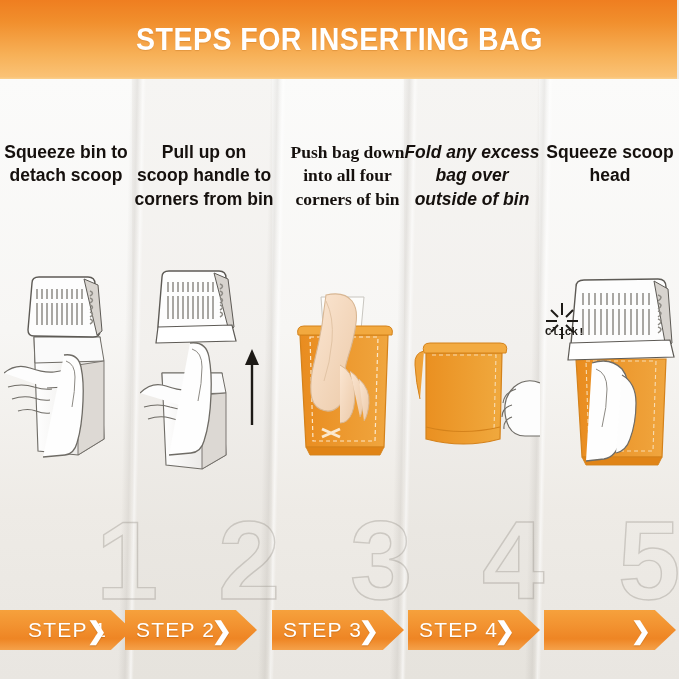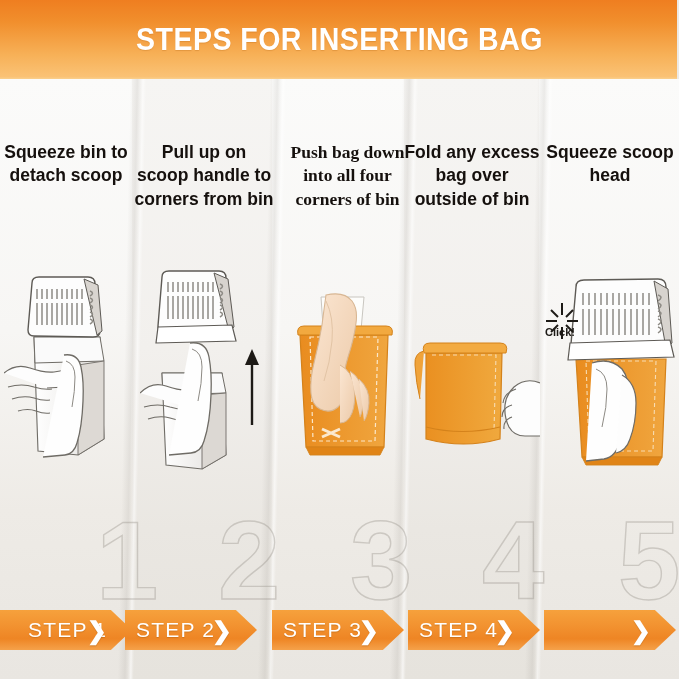--- a/index.html
+++ b/index.html
@@ -77,21 +77,21 @@
   .badge .txt { white-space:nowrap; text-shadow:0 1px 1px rgba(150,80,10,.35); }
   .badge .chev {
     position:absolute; right:24px; top:7px;
     font-size:24px; font-weight:bold; color:#ffffff;
     text-shadow:0 1px 1px rgba(150,80,10,.4);
   }
 
   .ill { position:absolute; }
   .clicklbl {
     position:absolute; font-size:11px; font-weight:bold; color:#1d1a16;
-    font-family:Liberation Sans, sans-serif;
+    font-family:Liberation Mono, monospace;
   }
 </style>
 </head>
 <body>
 
 <div id="page">
 
   <div id="header">
     <div id="header-title">STEPS FOR INSERTING BAG</div>
   </div>
@@ -111,21 +111,21 @@
 
     <div class="wm" style="left:96px;">1</div>
     <div class="wm" style="left:218px;">2</div>
     <div class="wm" style="left:350px;">3</div>
     <div class="wm" style="left:482px;">4</div>
     <div class="wm" style="left:618px;">5</div>
 
     <div class="caption" style="left:-4px;">Squeeze bin to detach scoop</div>
     <div class="caption" style="left:134px;">Pull up on scoop handle to corners from bin</div>
     <div class="caption" style="left:280px; width:135px;font-family:Liberation Serif, serif;">Push bag down into all four corners of bin</div>
-    <div class="caption" style="left:402px; width:140px;">Fold any excess bag over outside of bin</div>
+    <div class="caption" style="left:402px; width:140px;font-style:italic;">Fold any excess bag over outside of bin</div>
     <div class="caption" style="left:540px;">Squeeze scoop head</div>
 
     <div class="ill" style="left:4px; top:190px;">
       <svg width="130" height="210" viewBox="0 0 130 210">
         <defs>
           <linearGradient id="g1body" x1="0" y1="0" x2="1" y2="0">
             <stop offset="0" stop-color="#ffffff"></stop>
               <stop offset="1" stop-color="#e2e0dc"></stop>
           </linearGradient>
         </defs>

